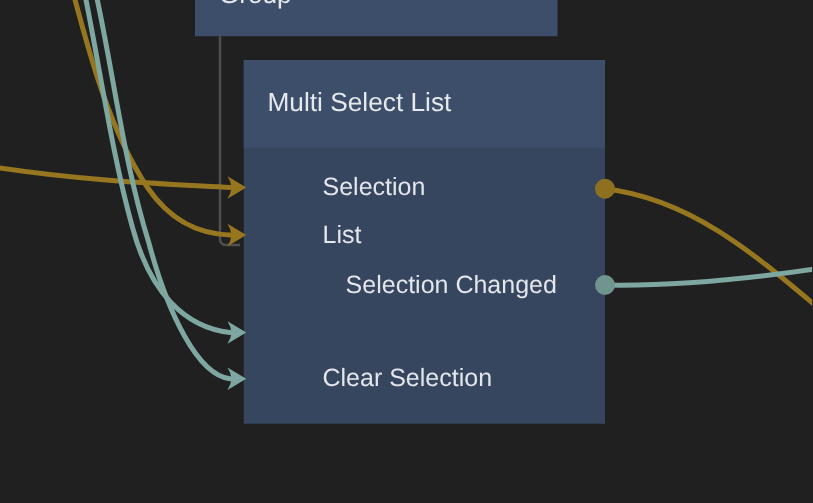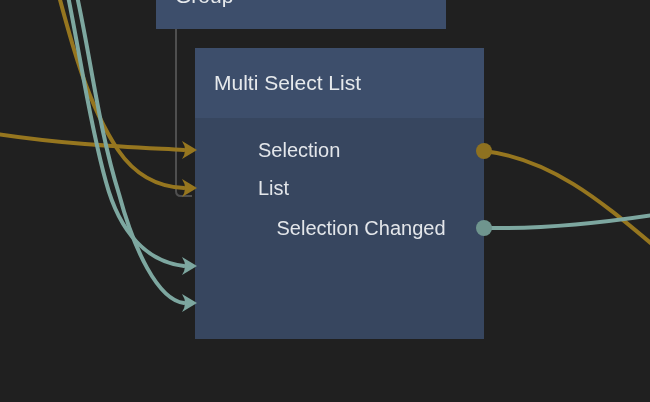--- a/index.html
+++ b/index.html
@@ -78,20 +78,21 @@
     <div class="node-title">Group</div>
   </div>
 
   <div class="node" id="msl-node">
     <div id="msl-header">
       <span class="node-title">Multi Select List</span>
     </div>
     <div class="port-row in" id="port-selection">Selection</div>
     <div class="port-row in" id="port-items">List</div>
     <div class="port-row out" id="port-selection-changed">Selection Changed</div>
+    <div class="port-row in" id="port-clear-selection">Clear Selection</div>
   </div>
 
   <svg id="wire-layer" viewBox="0 0 650 402" xmlns="http://www.w3.org/2000/svg">
 
     <path d="M176,29 L176,191 Q176,196 181,196 L192,196" fill="none" stroke="#4f4f4f" stroke-width="2"></path>
 
     <path d="M-3,134 C 70,145 130,147 184,150" fill="none" stroke="#96761f" stroke-width="4" stroke-linecap="round"></path>
 
     <path d="M59,-4 C 72,45 88,105 118,150 C 137,178 160,187 184,188" fill="none" stroke="#96761f" stroke-width="4" stroke-linecap="round"></path>
 

